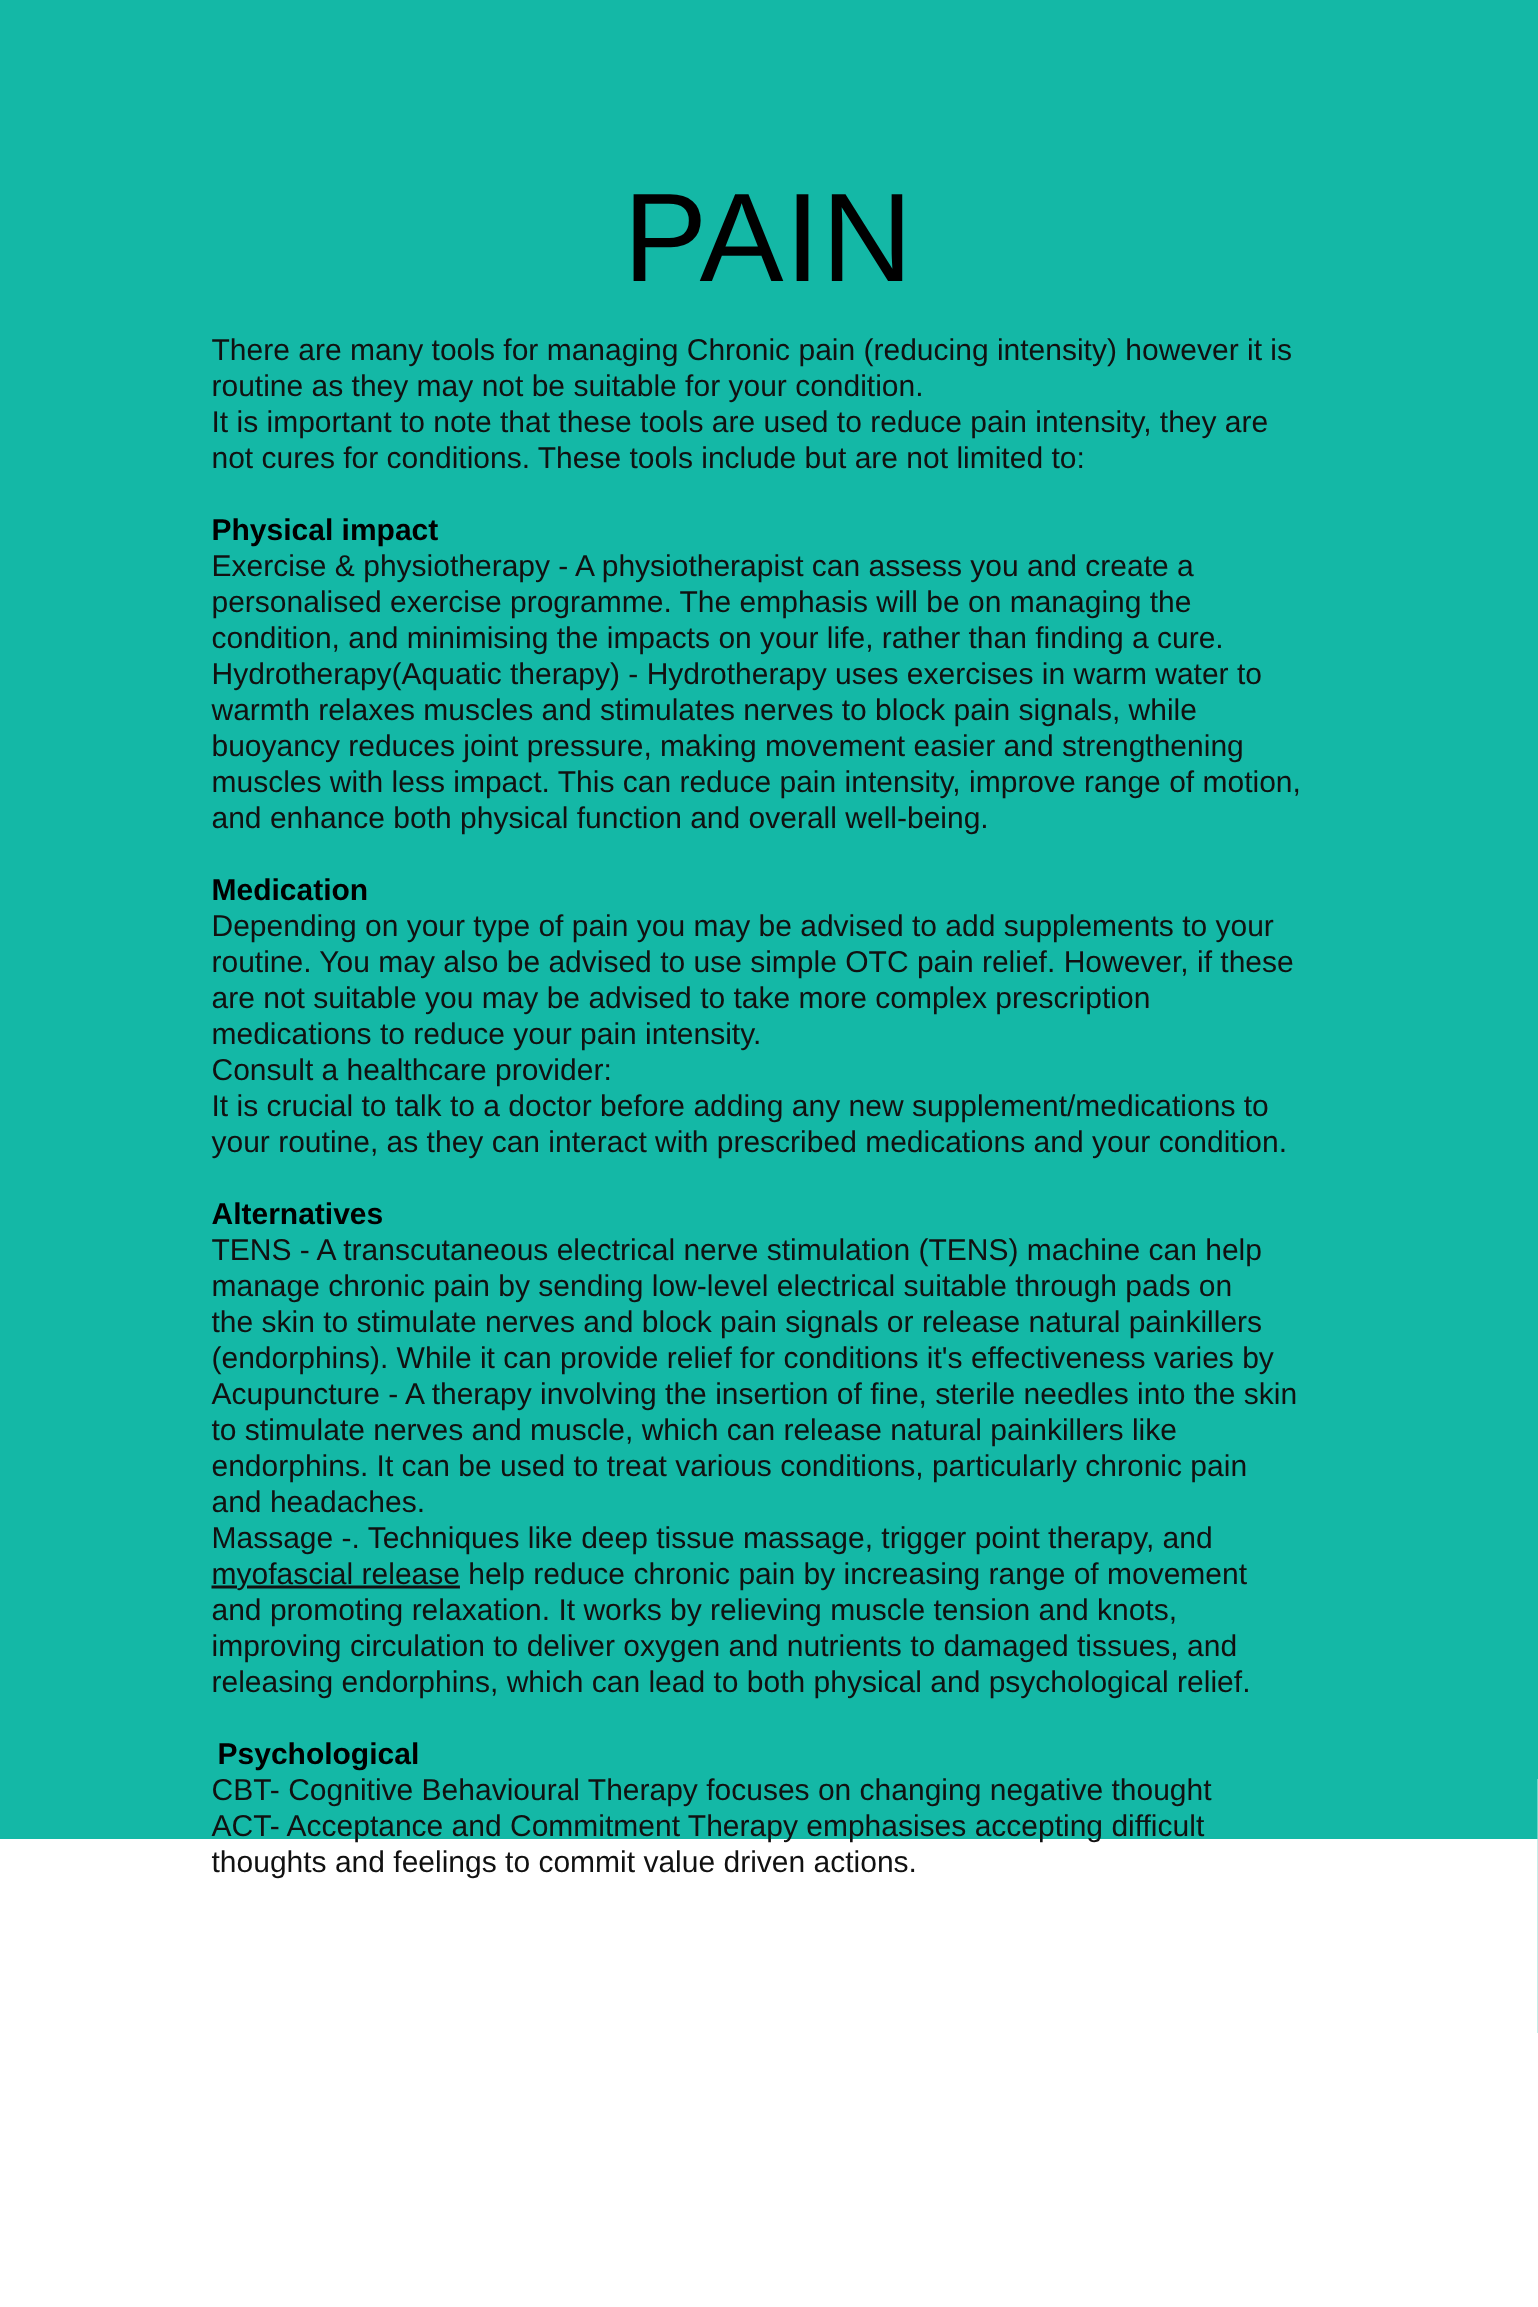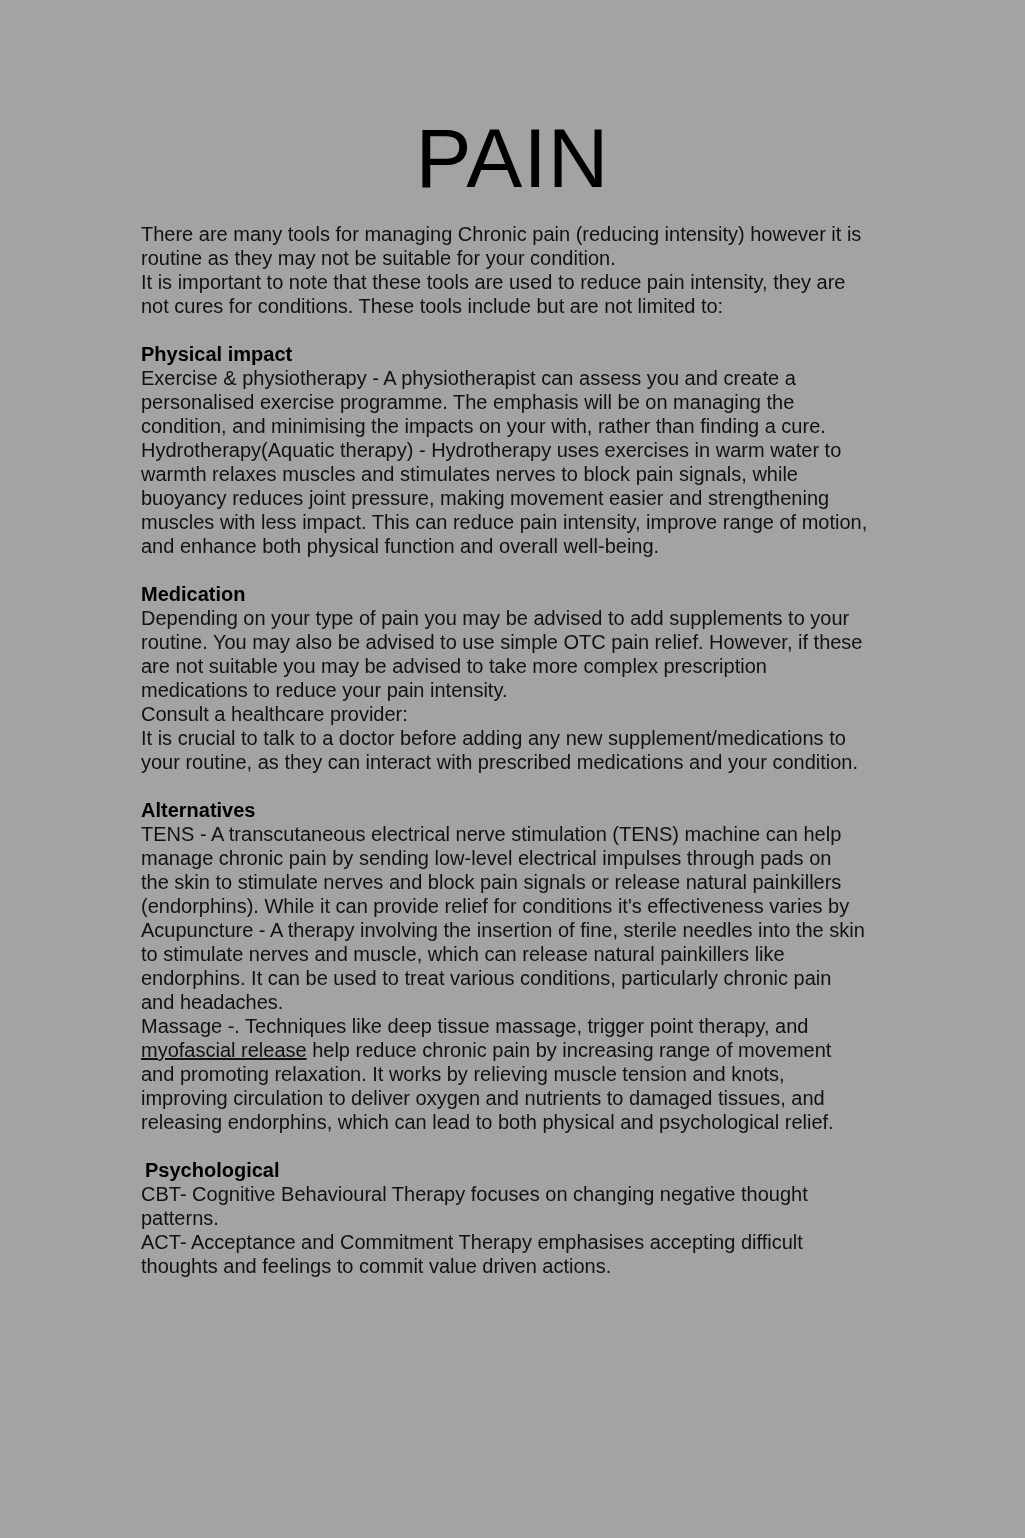--- a/index.html
+++ b/index.html
@@ -1,17 +1,17 @@
 <!DOCTYPE html>
 <html><head>
 <meta charset="utf-8">
 <style>
   html, body { margin: 0; padding: 0; background: #ffffff; }
   body { width: 1025px; height: 1538px; position: relative; overflow: hidden; }
-  .page { position: absolute; left: 0; top: 0; width: 1025px; height: 1538px; background: #a3a3a3; }
+  .page { position: absolute; left: 0; top: 0; width: 1025px; height: 1226px; background: #14b8a6; }
   .title {
     position: absolute; left: 0; width: 1025px; top: 108px;
     text-align: center;
     font-family: "Liberation Sans", sans-serif;
     font-size: 84px; font-weight: 400; color: #000;
     letter-spacing: 1px; line-height: 100px;
   }
   .content {
     position: absolute; left: 141px; top: 222px; width: 740px;
     font-family: "Liberation Sans", sans-serif;
@@ -35,21 +35,21 @@
       <div class="line">routine as they may not be suitable for your condition.</div>
       <div class="line">It is important to note that these tools are used to reduce pain intensity, they are</div>
       <div class="line">not cures for conditions. These tools include but are not limited to:</div>
     </div>
     <div class="gap"></div>
 
     <div>
       <div class="line heading">Physical impact</div>
       <div class="line">Exercise &amp; physiotherapy - A physiotherapist can assess you and create a</div>
       <div class="line">personalised exercise programme. The emphasis will be on managing the</div>
-      <div class="line">condition, and minimising the impacts on your with, rather than finding a cure.</div>
+      <div class="line">condition, and minimising the impacts on your life, rather than finding a cure.</div>
       <div class="line">Hydrotherapy(Aquatic therapy) - Hydrotherapy uses exercises in warm water to</div>
       <div class="line">warmth relaxes muscles and stimulates nerves to block pain signals, while</div>
       <div class="line">buoyancy reduces joint pressure, making movement easier and strengthening</div>
       <div class="line">muscles with less impact. This can reduce pain intensity, improve range of motion,</div>
       <div class="line">and enhance both physical function and overall well-being.</div>
     </div>
     <div class="gap"></div>
 
     <div>
       <div class="line heading">Medication</div>
@@ -59,36 +59,35 @@
       <div class="line">medications to reduce your pain intensity.</div>
       <div class="line">Consult a healthcare provider:</div>
       <div class="line">It is crucial to talk to a doctor before adding any new supplement/medications to</div>
       <div class="line">your routine, as they can interact with prescribed medications and your condition.</div>
     </div>
     <div class="gap"></div>
 
     <div>
       <div class="line heading">Alternatives</div>
       <div class="line">TENS - A transcutaneous electrical nerve stimulation (TENS) machine can help</div>
-      <div class="line">manage chronic pain by sending low-level electrical impulses through pads on</div>
+      <div class="line">manage chronic pain by sending low-level electrical suitable through pads on</div>
       <div class="line">the skin to stimulate nerves and block pain signals or release natural painkillers</div>
       <div class="line">(endorphins). While it can provide relief for conditions it's effectiveness varies by</div>
       <div class="line">Acupuncture -  A therapy involving the insertion of fine, sterile needles into the skin</div>
       <div class="line">to stimulate nerves and muscle, which can release natural painkillers like</div>
       <div class="line">endorphins. It can be used to treat various conditions, particularly chronic pain</div>
       <div class="line">and headaches.</div>
       <div class="line">Massage -. Techniques like deep tissue massage, trigger point therapy, and</div>
       <div class="line"><span class="link">myofascial release</span><span style="white-space:pre;"> help reduce chronic pain by increasing range of movement</span></div>
       <div class="line">and promoting relaxation. It works by relieving muscle tension and knots,</div>
       <div class="line">improving circulation to deliver oxygen and nutrients to damaged tissues, and</div>
       <div class="line">releasing endorphins, which can lead to both physical and psychological relief.</div>
     </div>
     <div class="gap"></div>
 
     <div>
       <div class="line heading indent">Psychological</div>
       <div class="line">CBT- Cognitive Behavioural Therapy focuses on changing negative thought</div>
-      <div class="line">patterns.</div>
       <div class="line">ACT- Acceptance and Commitment Therapy emphasises accepting difficult</div>
       <div class="line">thoughts and feelings to commit value driven actions.</div>
     </div>
   </div>
 </div>
 
 </body></html>

